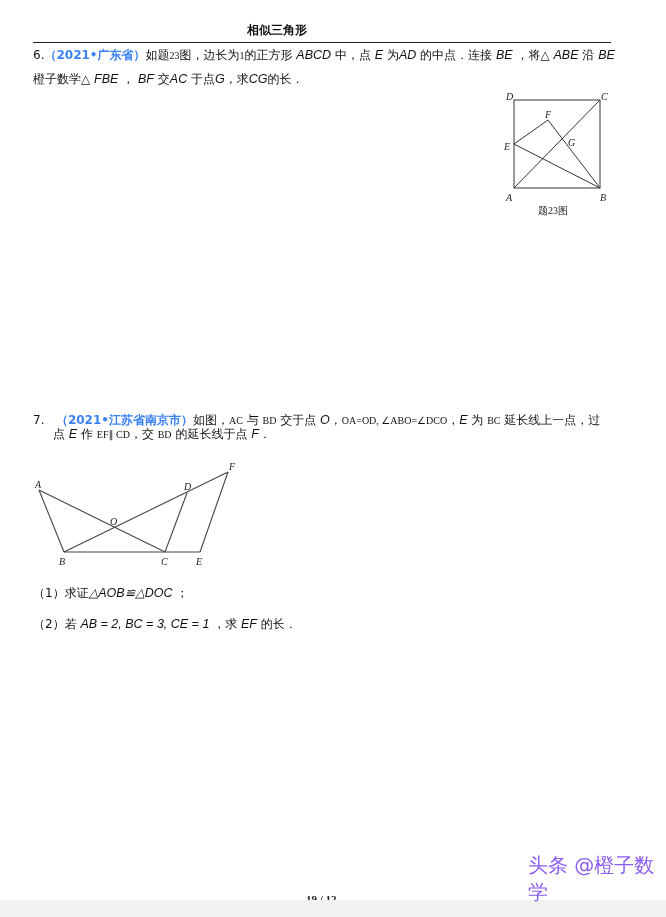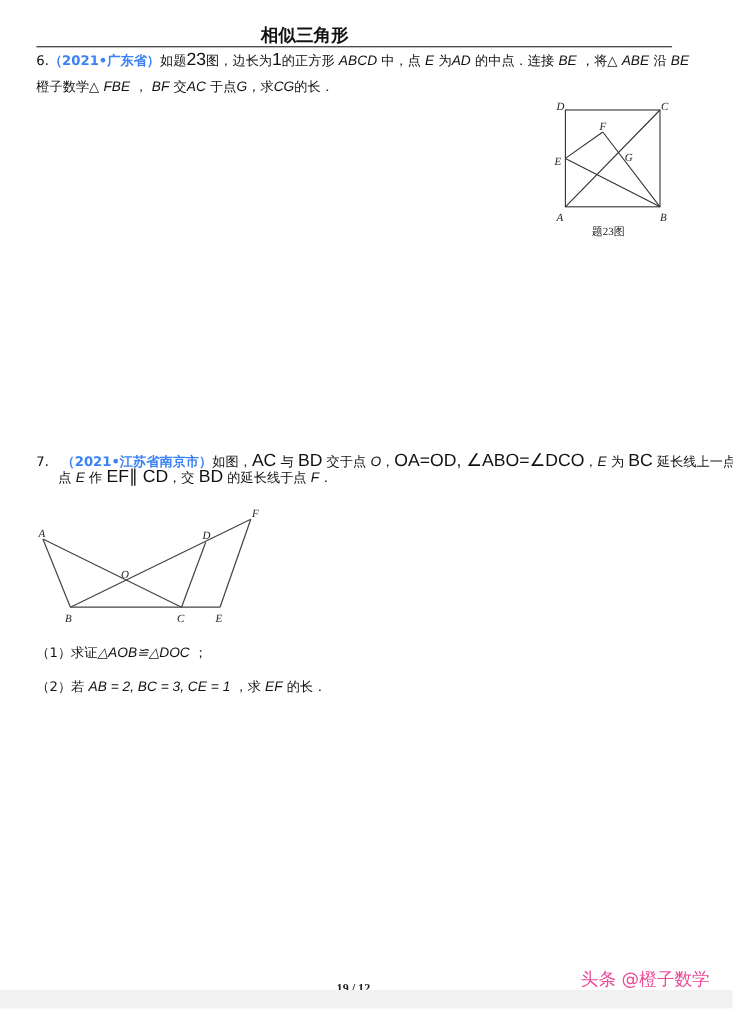--- a/index.html
+++ b/index.html
@@ -3,40 +3,40 @@
 <meta charset="utf-8">
 <style>
   html, body { margin: 0; padding: 0; }
   body {
     width: 666px; height: 917px; position: relative; overflow: hidden;
     background: #ffffff; color: #111;
     font-family: "DejaVu Sans", sans-serif;
   }
   .title {
     position: absolute; left: 0; top: 22px; width: 554px; text-align: center;
-    font-size: 16px; font-weight: bold; color: #111;
+    font-size: 12px; font-weight: bold; color: #111;
   }
   .rule {
     position: absolute; left: 33px; top: 42px; width: 578px; height: 0;
     border-top: 1.2px solid #222;
   }
   .line {
     position: absolute; font-size: 12px; line-height: 16px; white-space: nowrap; color: #111;
   }
   .src { color: #3b82f6; font-weight: bold; }
   .it { font-family: Liberation Sans, sans-serif; font-style: italic; font-size: 12.5px; }
-  .mono { font-family: Liberation Sans, sans-serif; font-size: 16px; }
+  .mono { font-family: Liberation Serif, serif; font-size: 10px; }
   svg text { font-family: "Liberation Serif", serif; font-style: italic; fill: #222; }
   .cap { font-family: "Liberation Serif", serif; font-style: normal; }
   .footer-page {
     position: absolute; left: 306px; top: 893px; font-size: 11px; font-weight: bold;
     font-family: "Liberation Serif", serif; color: #222;
   }
   .watermark {
-    position: absolute; left: 528px; top: 880px; font-size: 16px; color: #ec4899;
+    position: absolute; left: 528px; top: 852px; font-size: 20px; color: #8b5cf6;
     font-family: "DejaVu Sans", sans-serif; letter-spacing: 0px;
   }
   .bottom-bar {
     position: absolute; left: 0; top: 900px; width: 666px; height: 17px; background: #f1f1f1;
   }
 </style>
 </head>
 <body>
 
 <div class="title">相似三角形</div>

